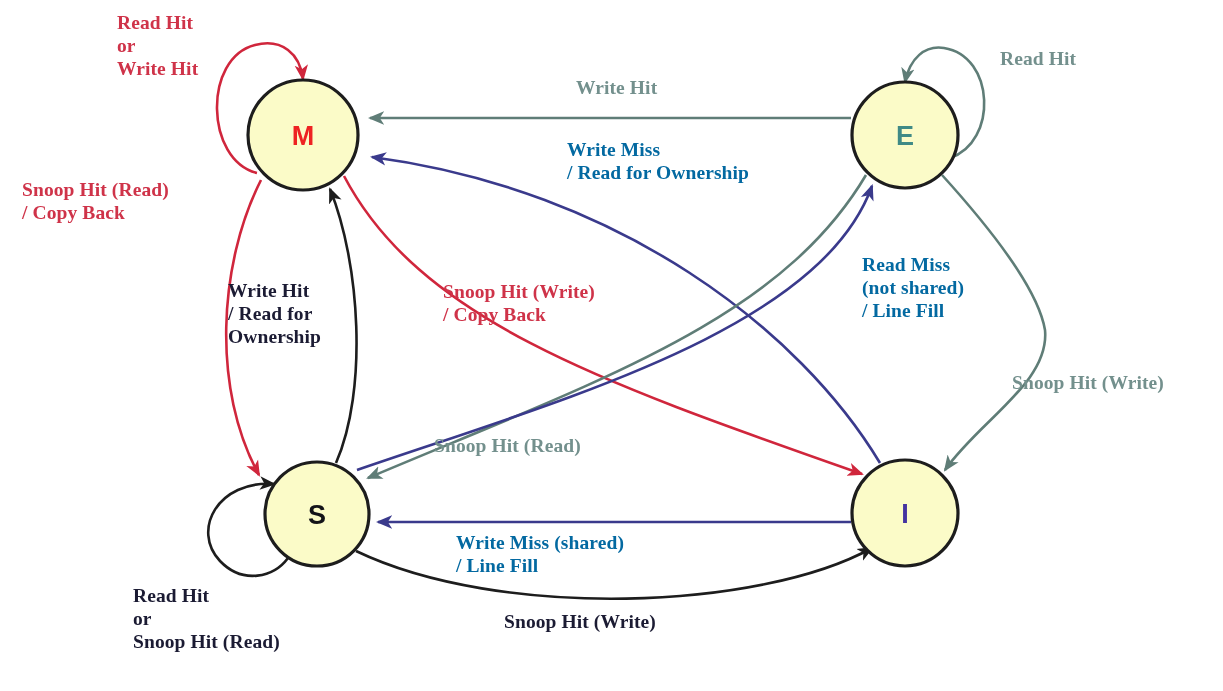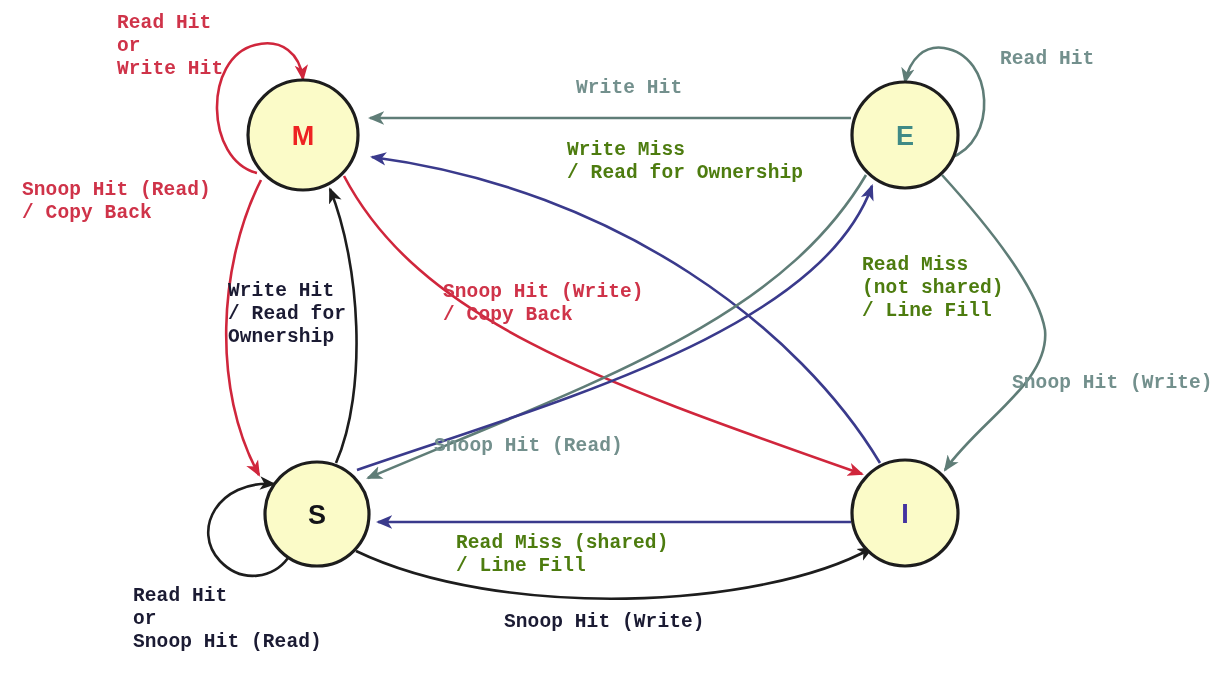--- a/index.html
+++ b/index.html
@@ -41,29 +41,29 @@
     fill: none;
     stroke-width: 2.6;
   }
   .edge-red    { stroke: #d0263c; }
   .edge-navy   { stroke: #3a3a8c; }
   .edge-green  { stroke: #5f7d77; }
   .edge-black  { stroke: #1d1d1d; }
 
   .lbl {
     position: absolute;
-    font-family: Liberation Mono, monospace;
+    font-family: Liberation Serif, serif;
     font-size: 19.5px;
     font-weight: bold;
     line-height: 1.17;
     white-space: pre;
     letter-spacing: 0.1px;
   }
   .c-red   { color: #cf3349; }
-  .c-navy  { color: #4d7c0f; }
+  .c-navy  { color: #0369a1; }
   .c-green { color: #73908d; }
   .c-dark  { color: #1b1b33; }
 </style>
 </head>
 <body>
 
 <div id="diagram-root">
 
   <svg id="mesi-svg" viewBox="0 0 1223 691">
     <defs>
@@ -151,18 +151,18 @@
 / Copy Back</div>
 
   <div class="lbl c-green" id="lbl-snoop-hit-read" style="left:434px; top:435px;">Snoop Hit (Read)</div>
 
   <div class="lbl c-navy" id="lbl-read-miss-not-shared" style="left:862px; top:254px;">Read Miss
 (not shared)
 / Line Fill</div>
 
   <div class="lbl c-green" id="lbl-snoop-hit-write-right" style="left:1012px; top:372px;">Snoop Hit (Write)</div>
 
-  <div class="lbl c-navy" id="lbl-read-miss-shared" style="left:456px; top:532px;">Read Miss (shared)
+  <div class="lbl c-navy" id="lbl-read-miss-shared" style="left:456px; top:532px;">Write Miss (shared)
 / Line Fill</div>
 
   <div class="lbl c-dark" id="lbl-snoop-hit-write-bottom" style="left:504px; top:611px;">Snoop Hit (Write)</div>
 
 </div>
 
 </body></html>

